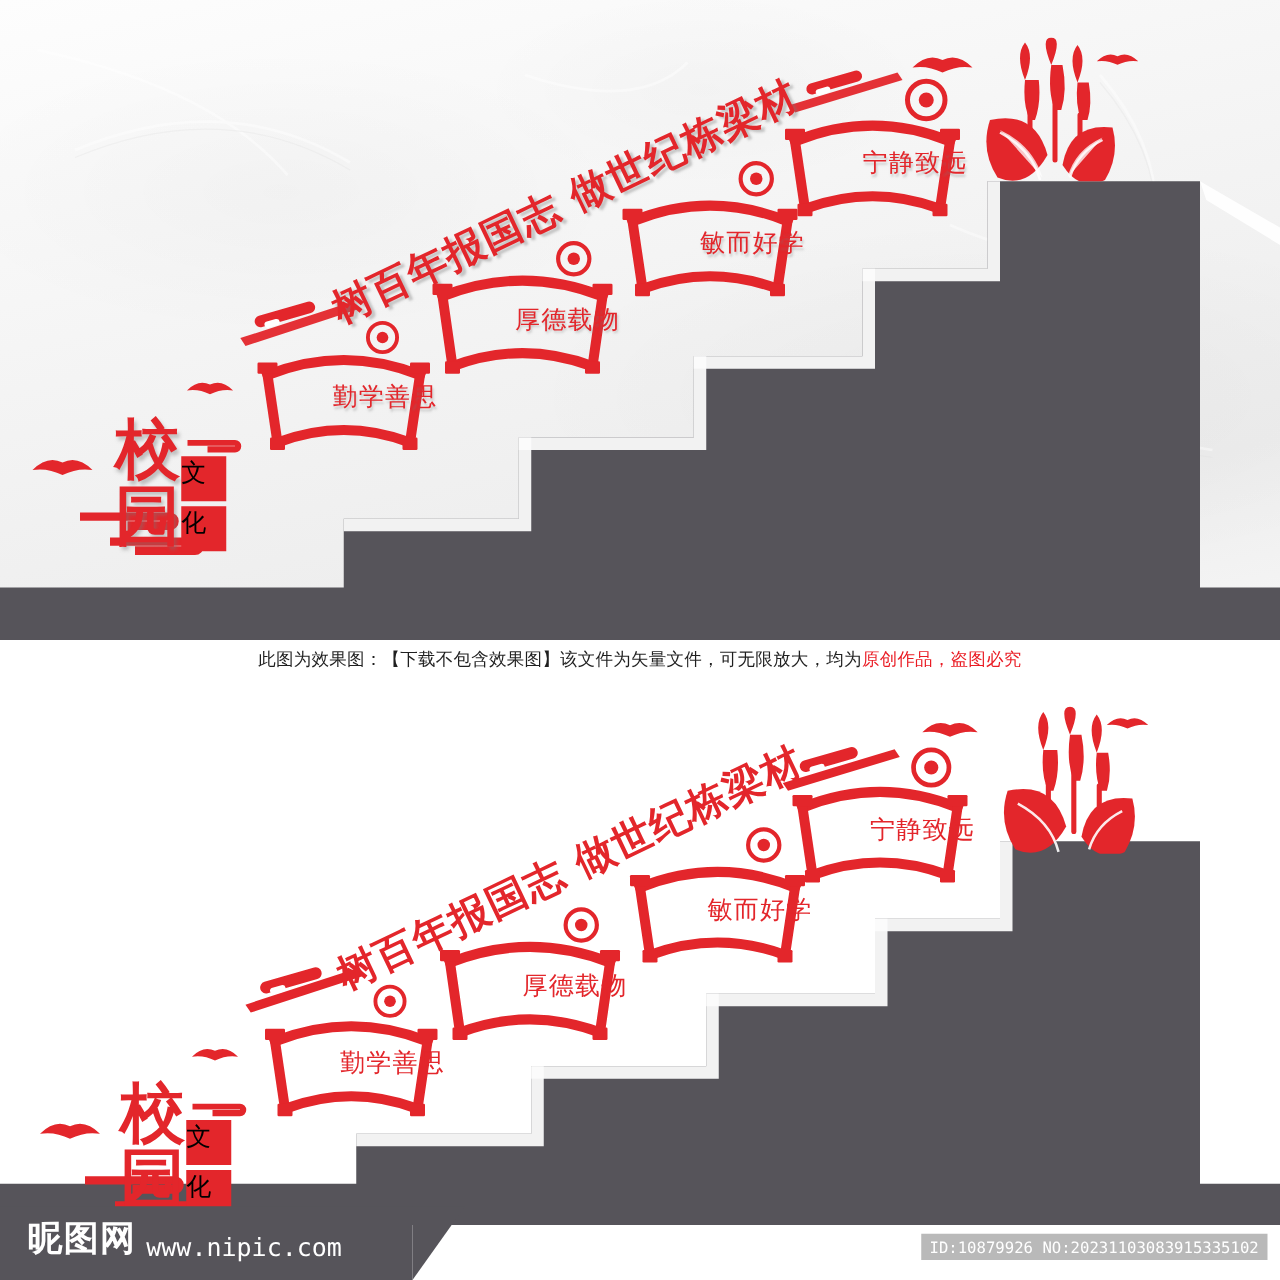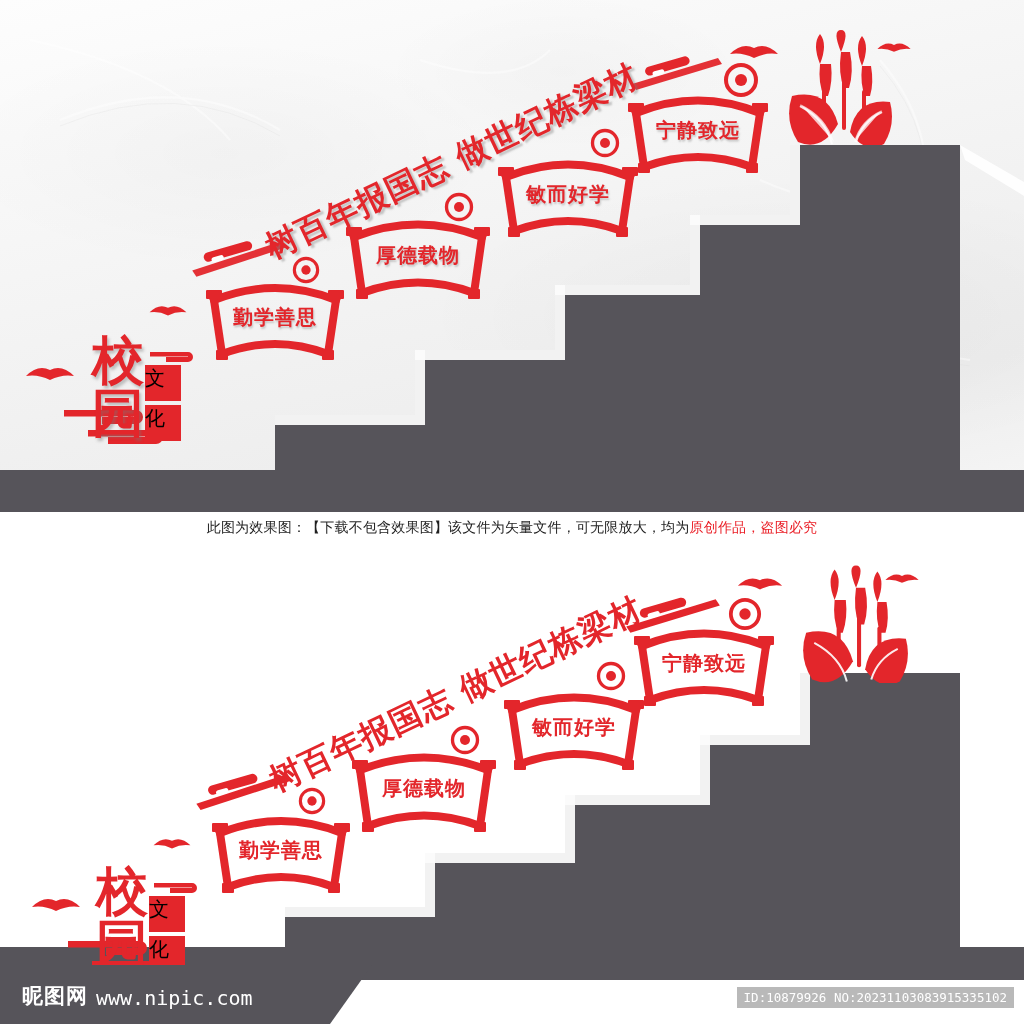--- a/index.html
+++ b/index.html
@@ -40,23 +40,23 @@
     font-family:"DejaVu Sans","Liberation Sans",sans-serif;
     font-weight:bold;
     letter-spacing:1px;
     text-shadow:2px 3px 2px rgba(120,120,120,.40);
   }
 
   
   .plaque{position:absolute;}
   .plaque .txt{
     position:absolute;left:0;right:0;
-    text-align:center;
+    text-align:right;
     font-family:"DejaVu Sans","Liberation Sans",sans-serif;
-    font-weight:bold;
+    font-weight:normal;
     letter-spacing:1px;
     white-space:nowrap;
     text-shadow:1px 2px 2px rgba(120,120,120,.38);
   }
 
   
   .logo{position:absolute;}
   .logo .big{
     font-family:"DejaVu Sans","Liberation Sans",sans-serif;
     font-weight:bold;line-height:.98;
@@ -82,21 +82,21 @@
     border-top:59px solid #56545a;
     border-right:42px solid transparent;
   }
   .wm{
     position:absolute;left:22px;bottom:14px;z-index:3;
     display:flex;align-items:flex-end;gap:8px;
     color:#fff;
   }
   .wm .cn{
     font-family:"DejaVu Sans","Liberation Sans",sans-serif;
-    font-size:21px;font-weight:bold;letter-spacing:1px;
+    font-size:28px;font-weight:bold;letter-spacing:1px;
     -webkit-text-stroke:0;
   }
   .wm .url{
     font-family:"DejaVu Sans Mono","Liberation Mono",monospace;
     font-size:20px;letter-spacing:0px;text-align:right;
   }
   .idbadge{
     position:absolute;right:10px;bottom:16px;
     background:rgba(128,128,128,.55);
     color:#fff;

